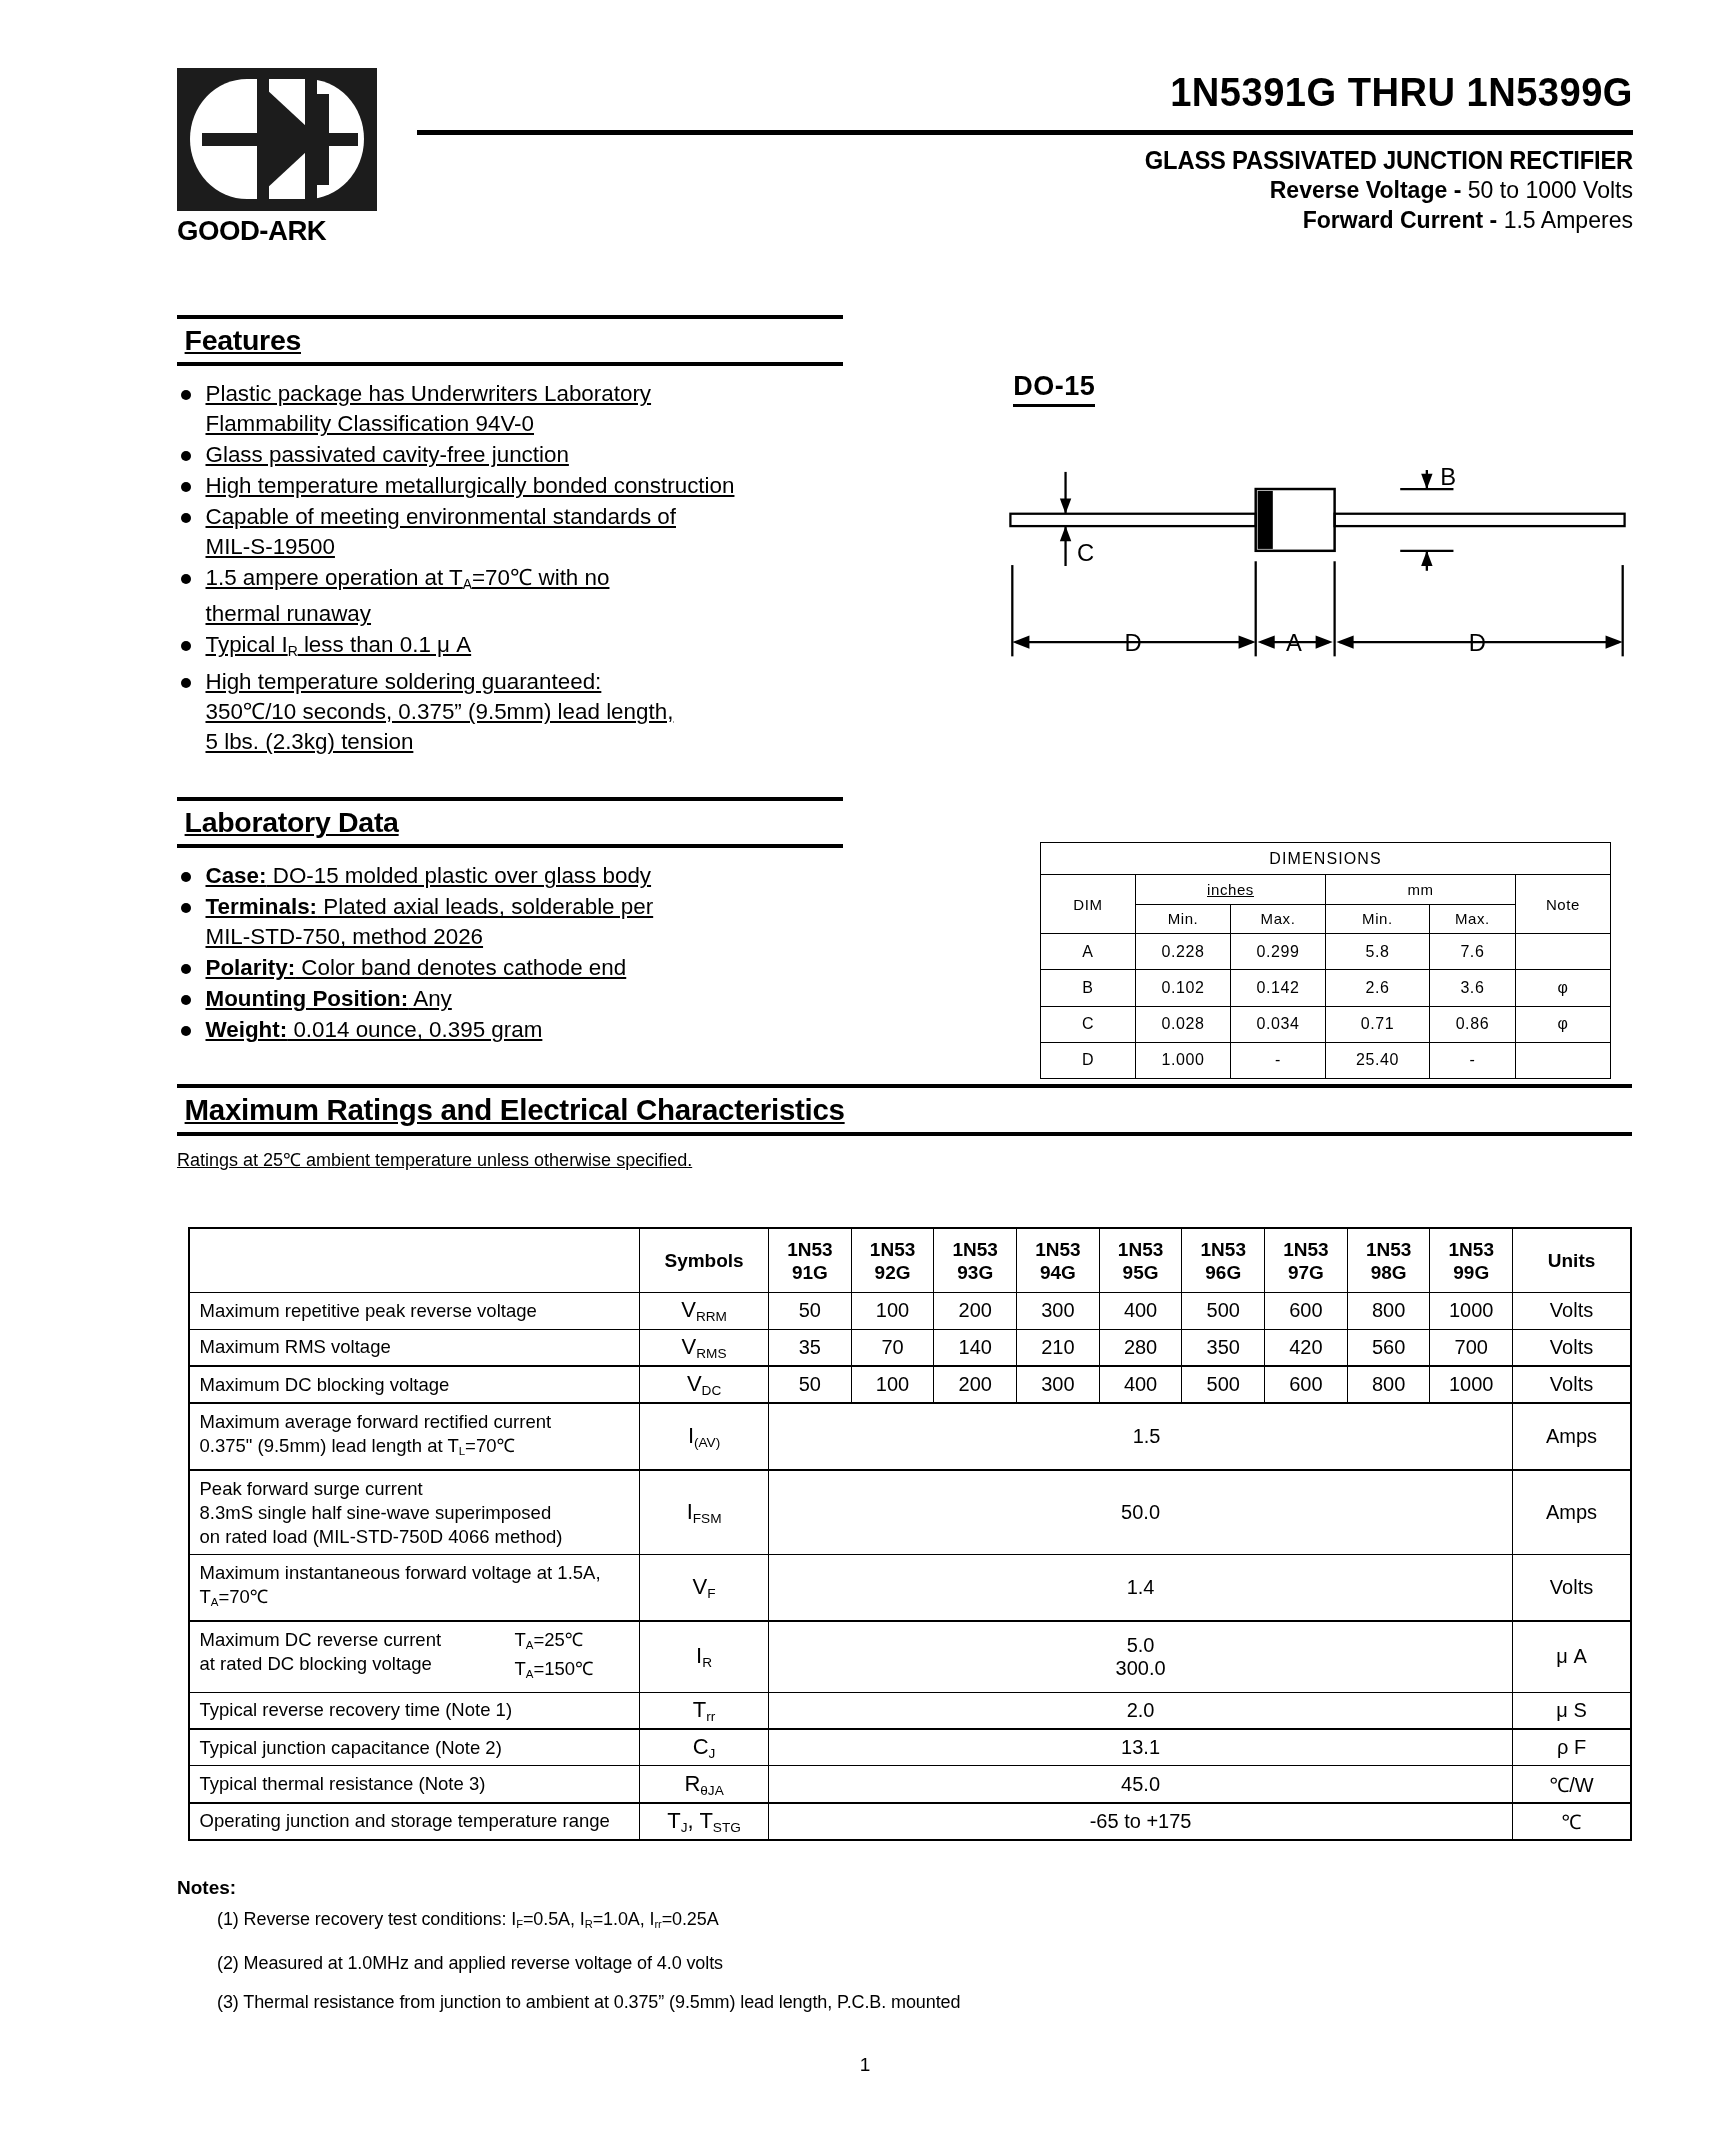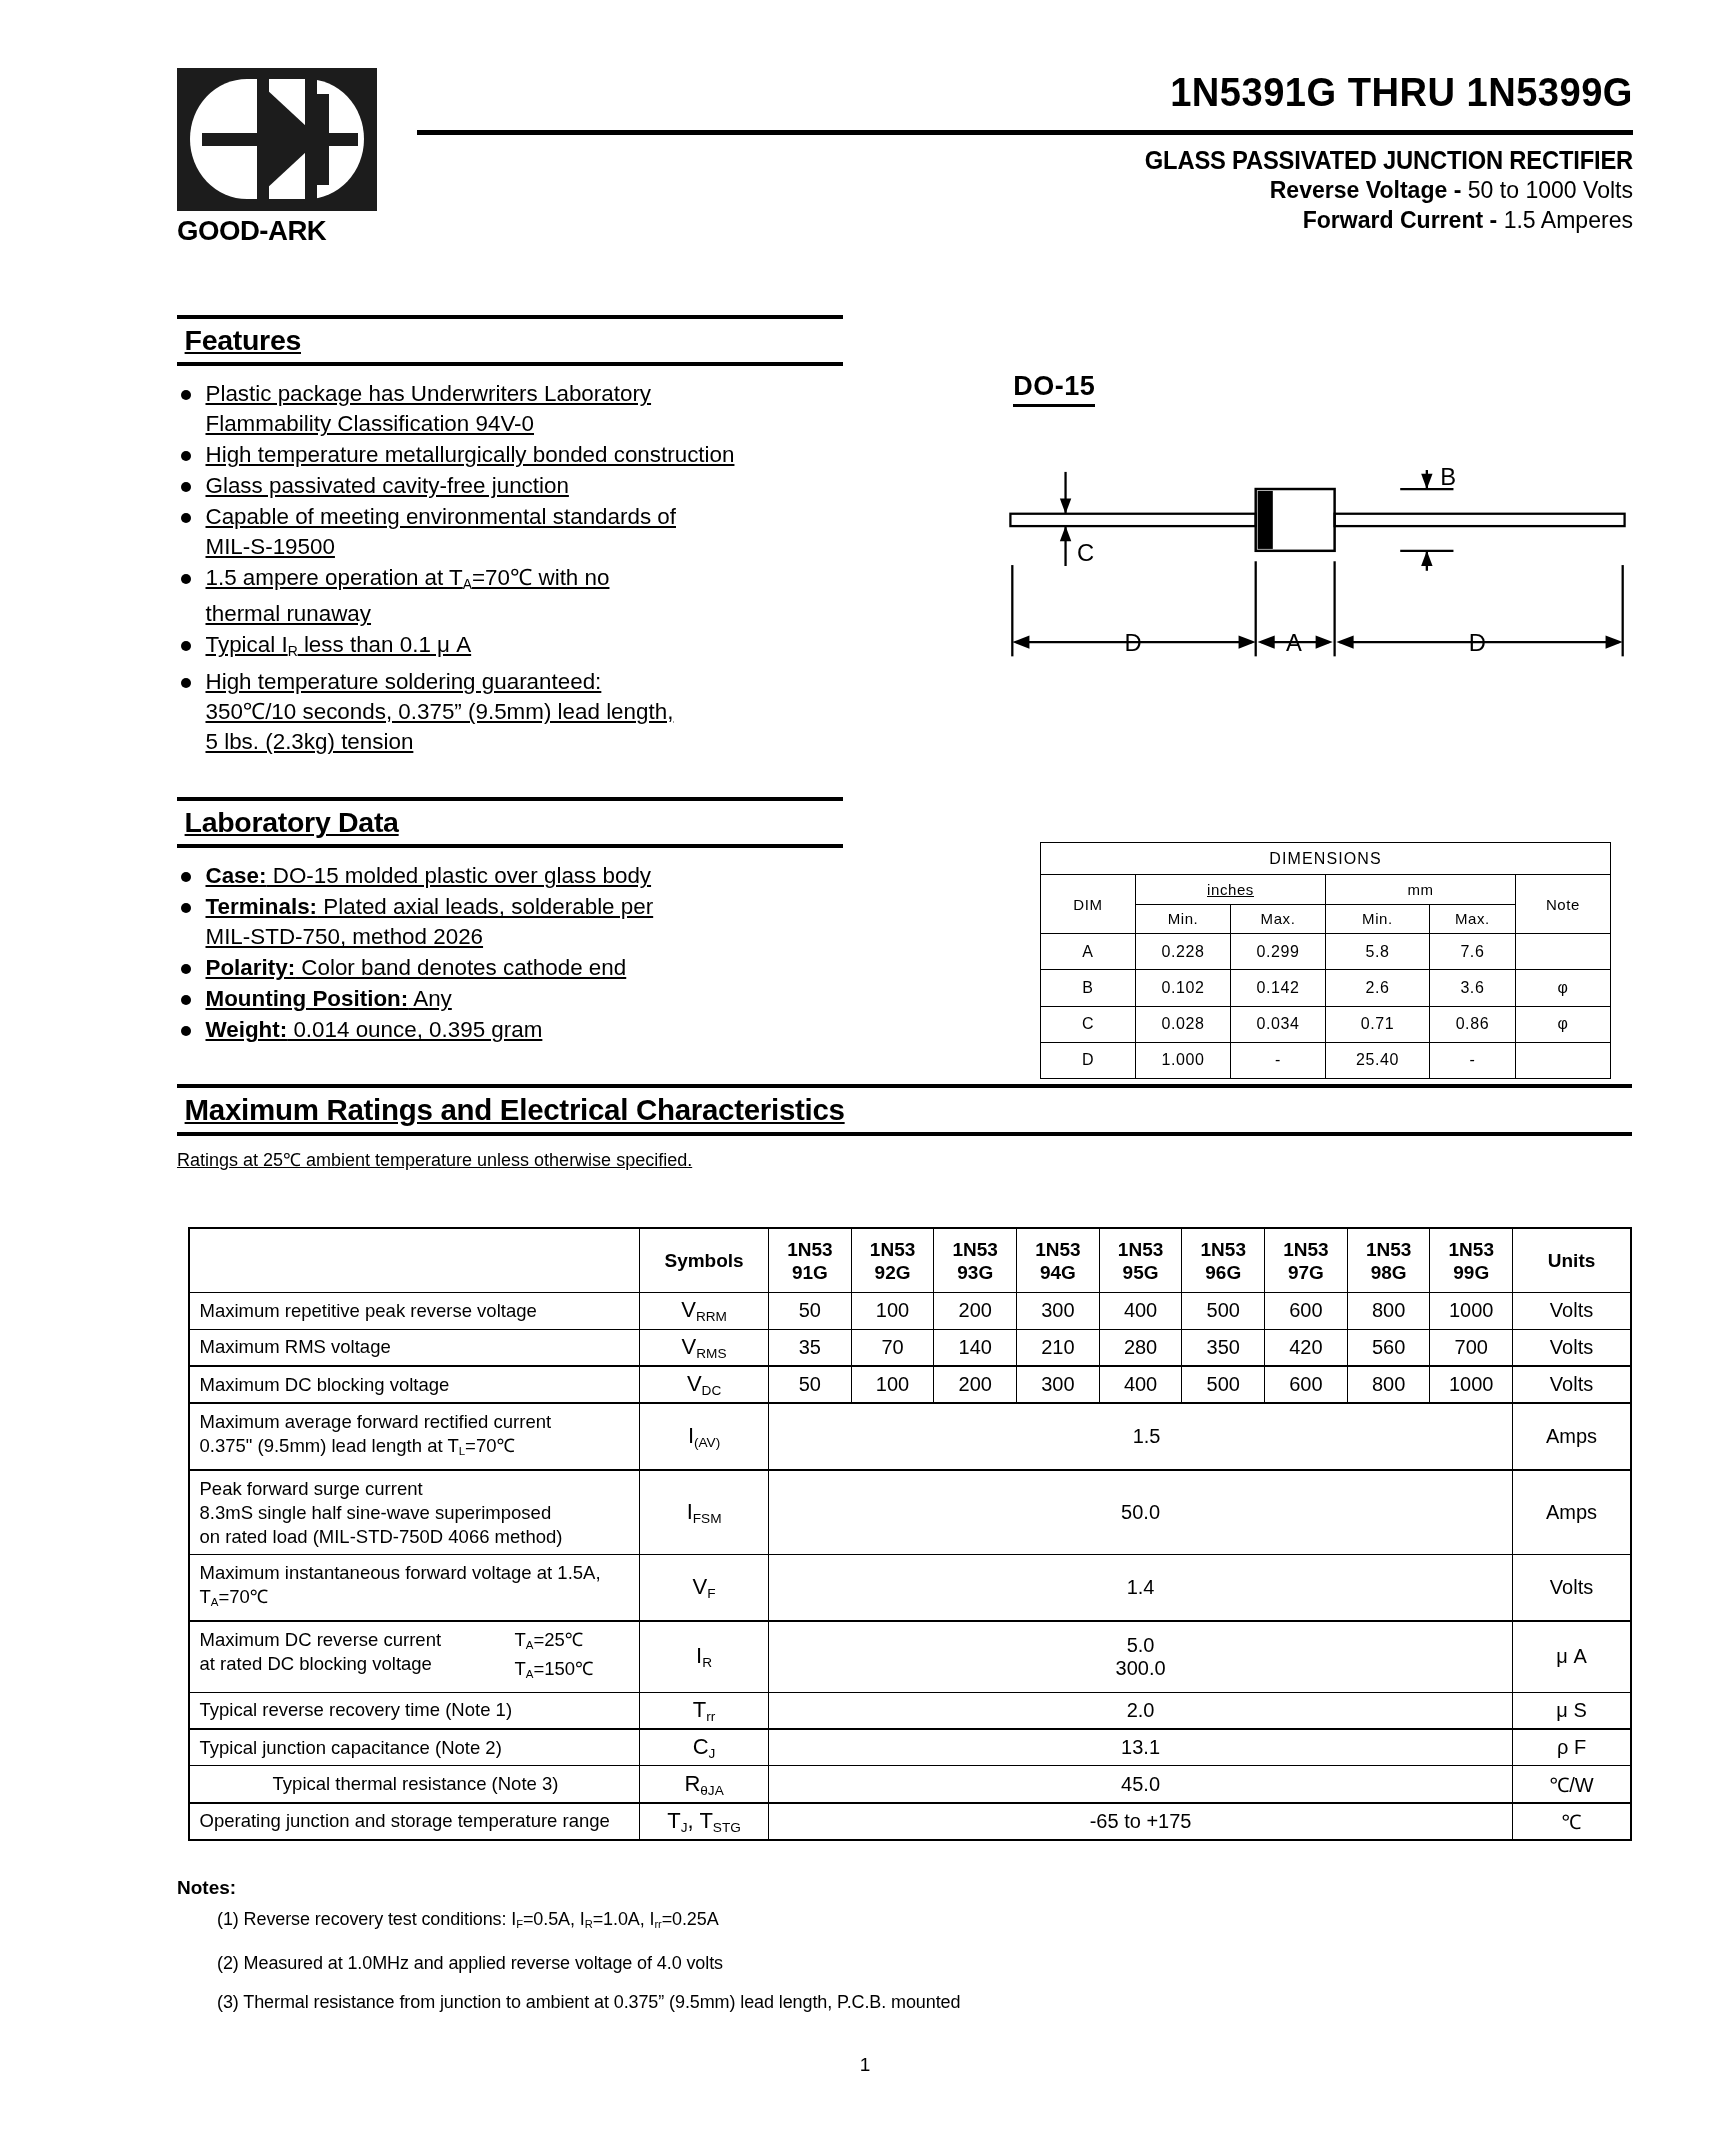--- a/index.html
+++ b/index.html
@@ -195,22 +195,22 @@
     </div>
   </div>
 
   <div class="sect" style="left:177px; top:315px; width:666px;">
     <div class="sect-rule-top"></div>
     <div class="sect-title">Features</div>
     <div class="sect-rule-bot"></div>
     <ul class="blist" style="margin-top:13.3px;" id="features-list">
         <li>Plastic package has Underwriters Laboratory
 Flammability  Classification 94V-0</li>
+        <li>Glass passivated cavity-free junction</li>
         <li>High temperature metallurgically bonded construction</li>
-        <li>Glass passivated cavity-free junction</li>
         <li>Capable of meeting environmental standards of
  MIL-S-19500</li>
         <li>1.5 ampere operation at T<sub>A</sub>=70℃ with no
 thermal runaway</li>
         <li>Typical I<sub>R</sub> less  than 0.1 μ A</li>
         <li>High temperature soldering guaranteed:
 350℃/10 seconds, 0.375” (9.5mm) lead length,
 5 lbs. (2.3kg) tension</li>
       </ul>
   </div>
@@ -456,21 +456,21 @@
             <td class="val" colspan="9">2.0</td>
             <td class="unit" style="border-right: 2.9px solid rgb(0, 0, 0);">μ S</td>
           </tr>
           <tr>
             <td class="desc" style="border-top: 2.4px solid rgb(0, 0, 0); border-left: 2.9px solid rgb(0, 0, 0);">Typical junction capacitance (Note 2)</td>
             <td class="sym" style="border-top: 2.4px solid rgb(0, 0, 0);">C<sub>J</sub></td>
             <td class="val" colspan="9" style="border-top: 2.4px solid rgb(0, 0, 0);">13.1</td>
             <td class="unit" style="border-top: 2.4px solid rgb(0, 0, 0); border-right: 2.9px solid rgb(0, 0, 0);">ρ F</td>
           </tr>
           <tr>
-            <td class="desc" style="border-left: 2.9px solid rgb(0, 0, 0); text-align: center;">Typical thermal resistance (Note 3)</td>
+            <td class="desc" style="border-left: 2.9px solid rgb(0, 0, 0);">Typical thermal resistance (Note 3)</td>
             <td class="sym">R<sub>θJA</sub></td>
             <td class="val" colspan="9">45.0</td>
             <td class="unit" style="border-right: 2.9px solid rgb(0, 0, 0);">℃/W</td>
           </tr>
           <tr>
             <td class="desc" style="border-top: 2.4px solid rgb(0, 0, 0); border-bottom: 2.9px solid rgb(0, 0, 0); border-left: 2.9px solid rgb(0, 0, 0);">Operating junction and storage temperature range</td>
             <td class="sym" style="border-top: 2.4px solid rgb(0, 0, 0); border-bottom: 2.9px solid rgb(0, 0, 0);">T<sub>J</sub>, T<sub>STG</sub></td>
             <td class="val" colspan="9" style="border-top: 2.4px solid rgb(0, 0, 0); border-bottom: 2.9px solid rgb(0, 0, 0);">-65 to +175</td>
             <td class="unit" style="border-top: 2.4px solid rgb(0, 0, 0); border-bottom: 2.9px solid rgb(0, 0, 0); border-right: 2.9px solid rgb(0, 0, 0);">℃</td>
           </tr>

